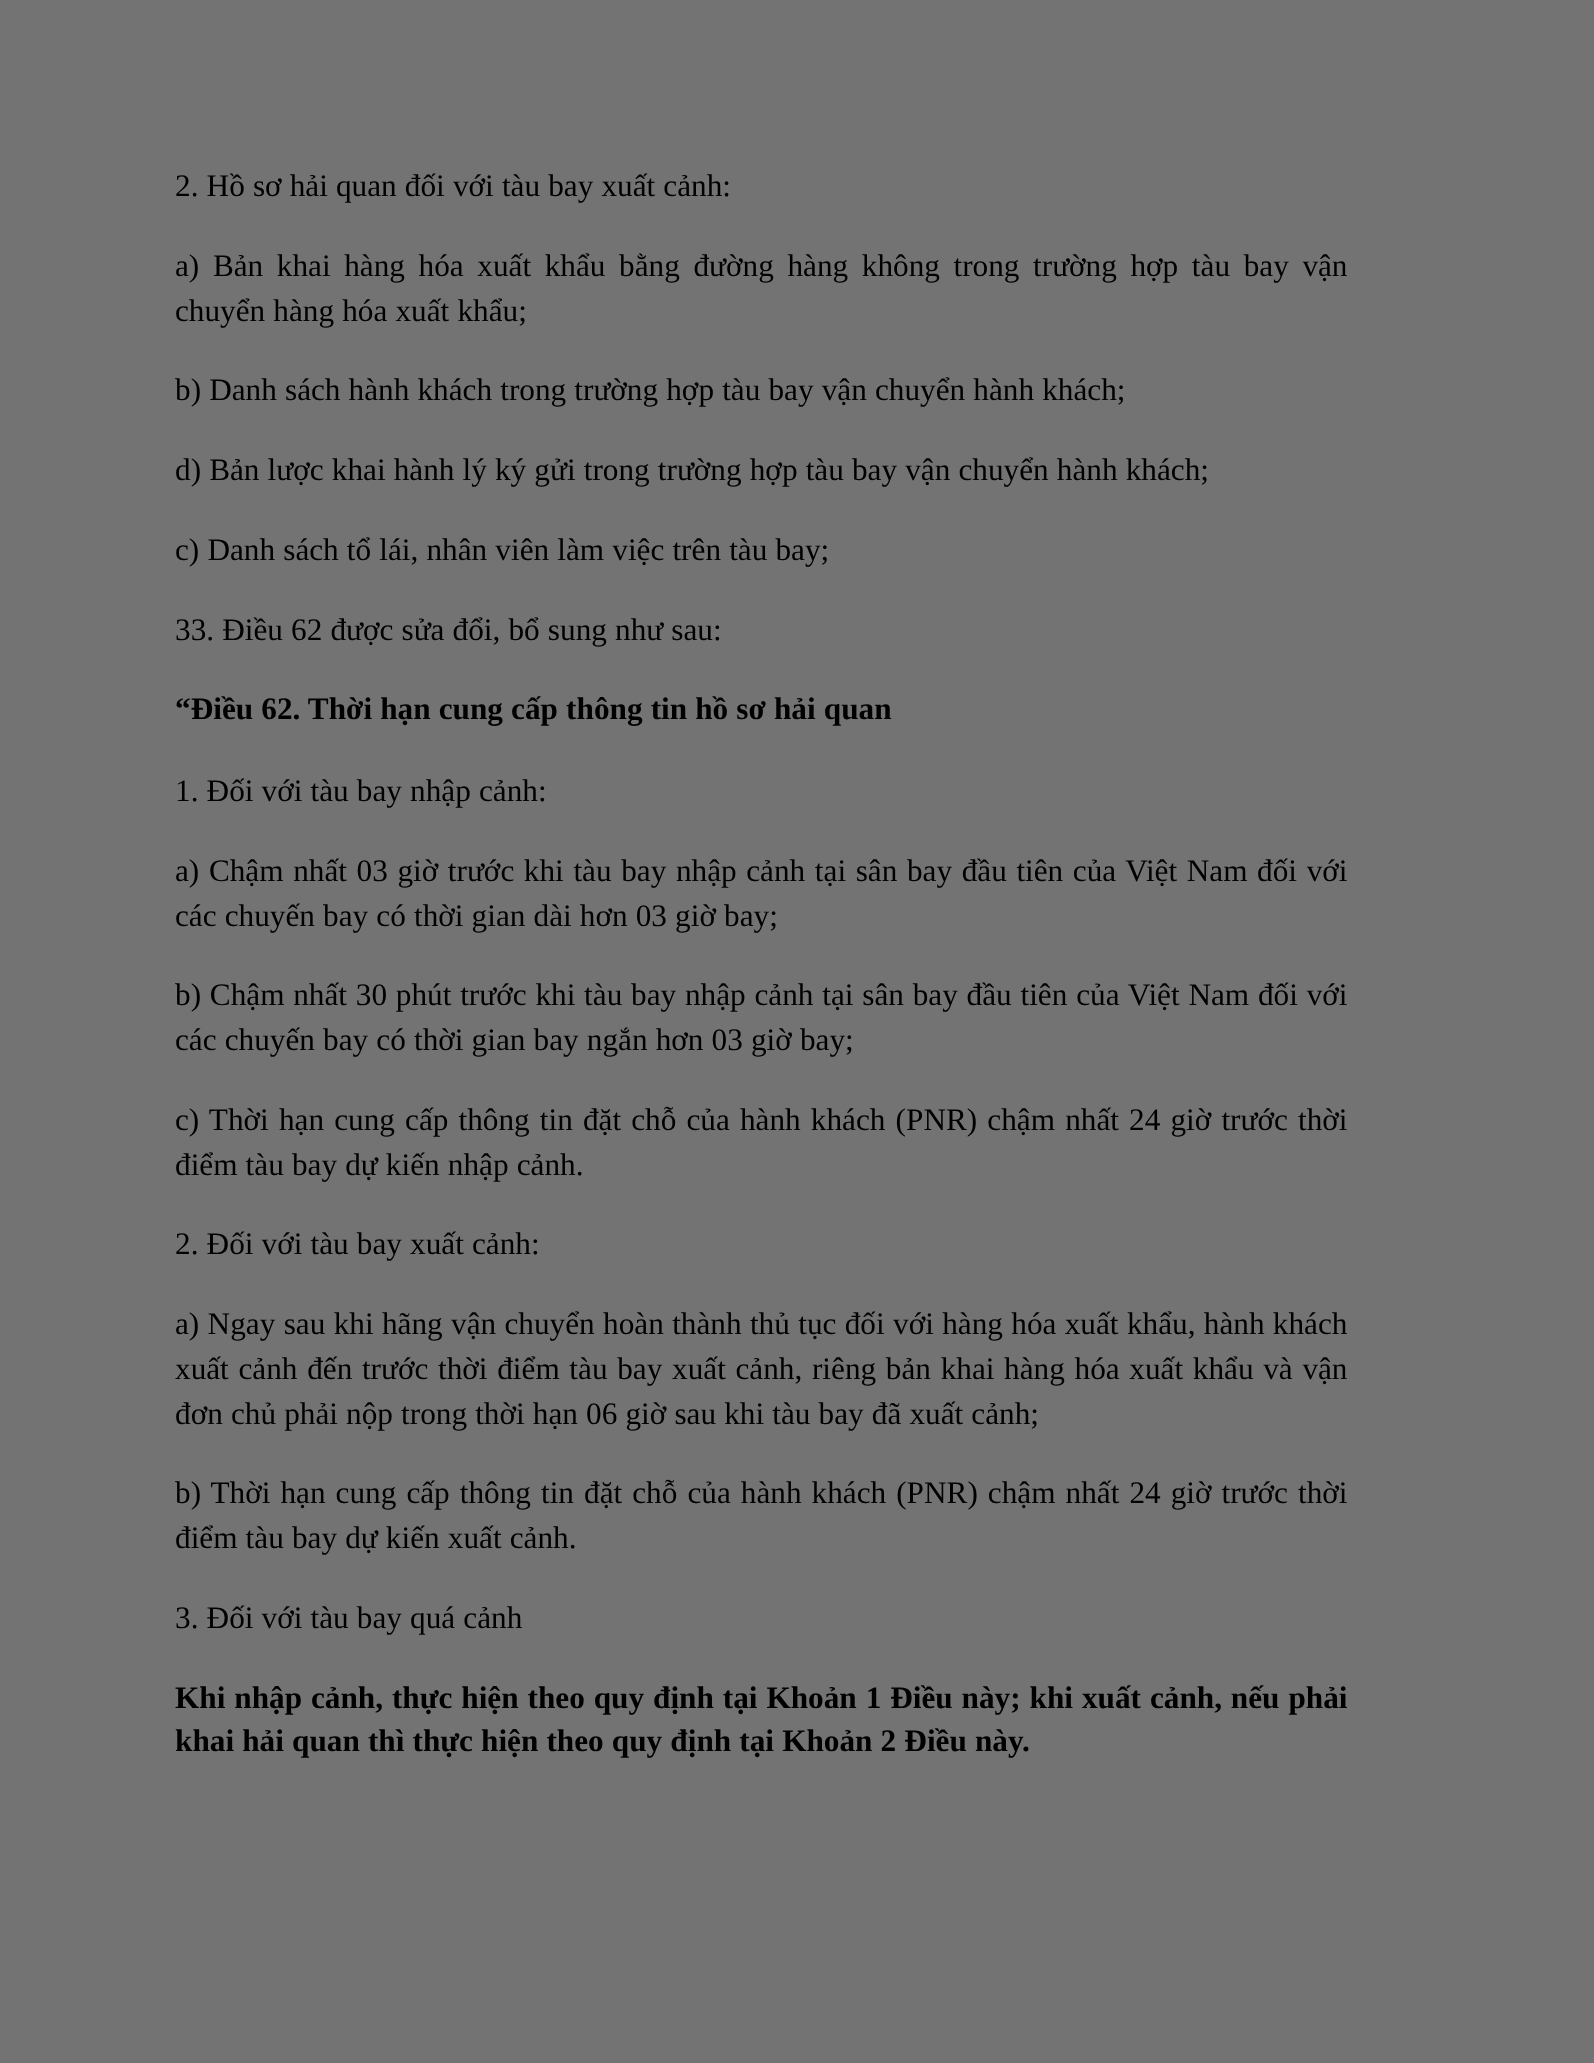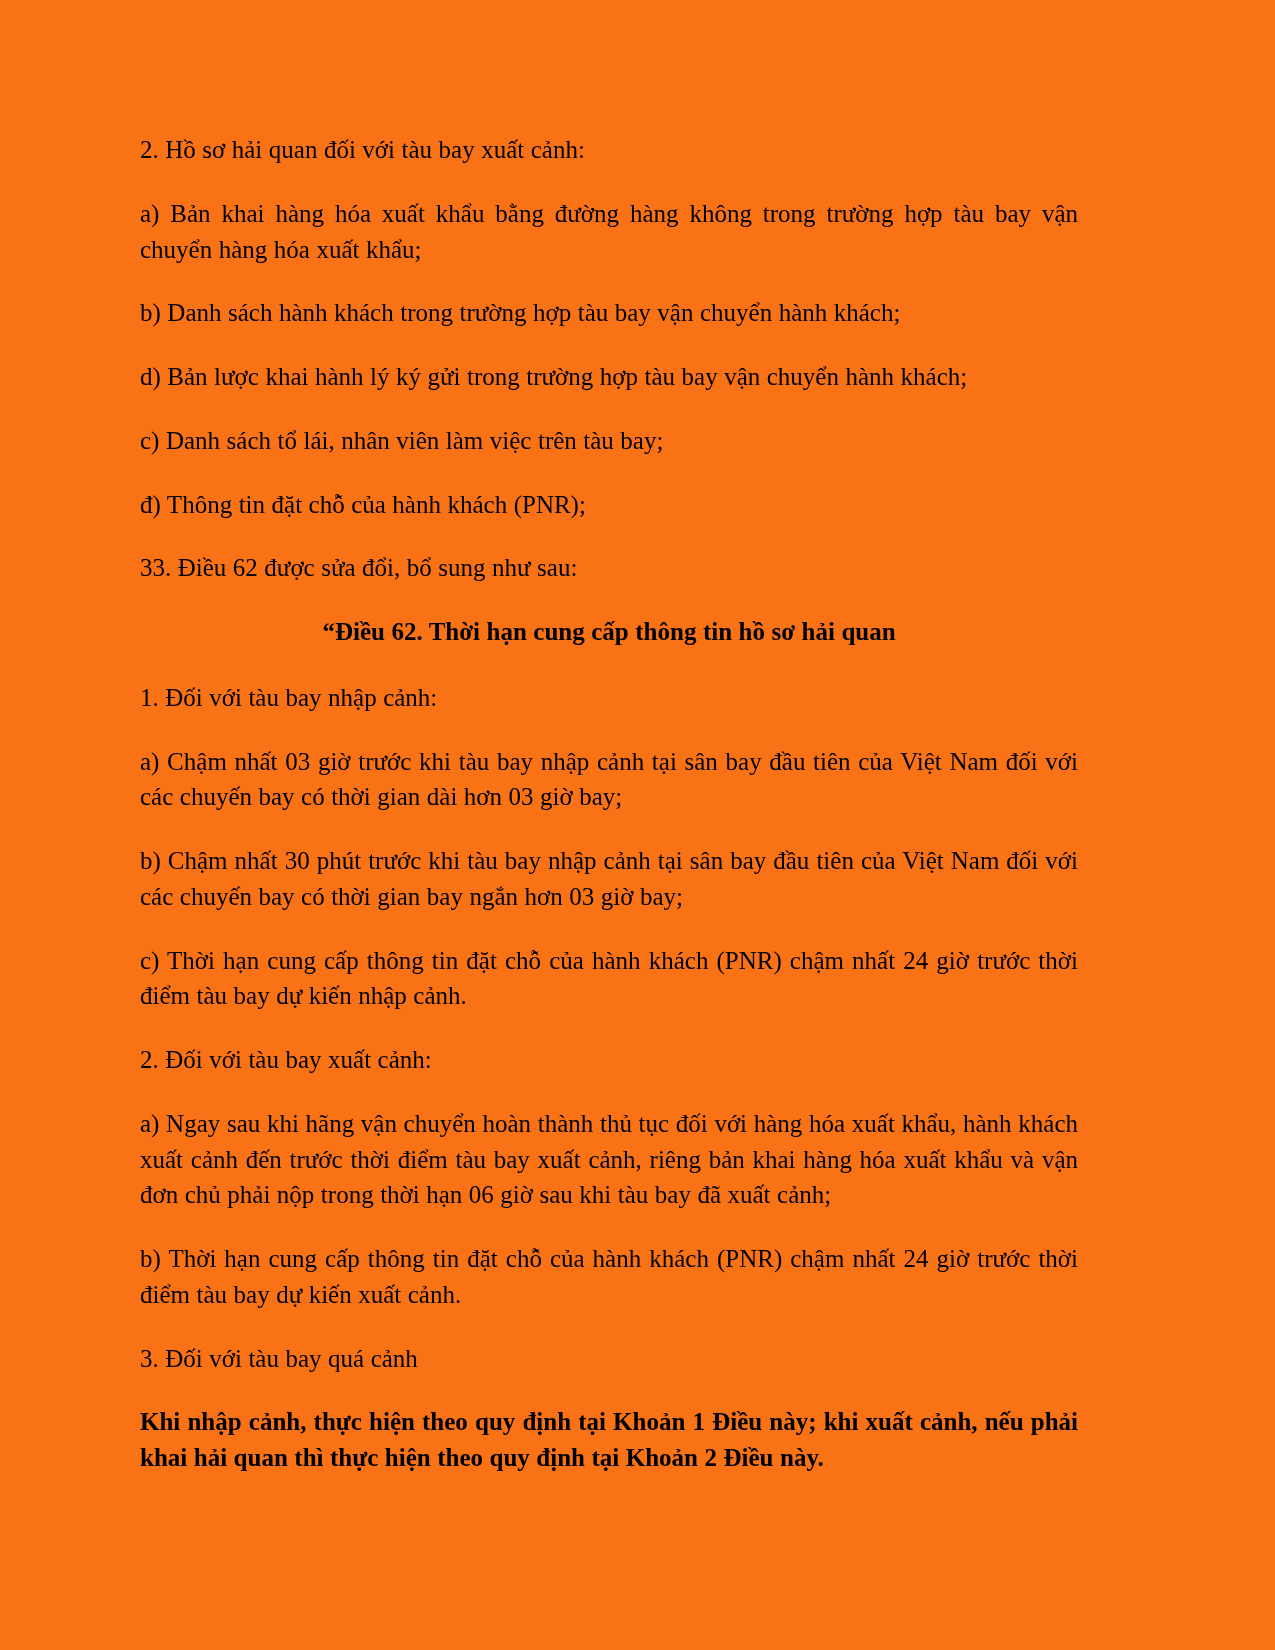--- a/index.html
+++ b/index.html
@@ -4,21 +4,21 @@
 <style>
   html, body {
     margin: 0;
     padding: 0;
     background: #ffffff;
   }
   .page {
     position: relative;
     width: 1275px;
     height: 1650px;
-    background: #f97316;
+    background: #737373;
     margin: 0 auto;
     overflow: hidden;
     box-sizing: border-box;
   }
   .doc-body {
     position: absolute;
     left: 140px;
     top: 132px;
     width: 938px;
   }
@@ -32,21 +32,21 @@
     text-justify: inter-word;
     -webkit-hyphens: none;
     hyphens: none;
     word-spacing: 0.01em;
   }
   p.para.single {
     text-align: left;
   }
   p.heading {
     font-weight: bold;
-    text-align: center;
+    text-align: left;
     margin-bottom: 30px;
   }
   p.last {
     margin-bottom: 0;
     font-weight: bold;
   }
 </style>
 </head>
 <body>
 
@@ -56,21 +56,20 @@
     <p class="para single">2. Hồ sơ hải quan đối với tàu bay xuất cảnh:</p>
 
     <p class="para">a) Bản khai hàng hóa xuất khẩu bằng đường hàng không trong trường hợp tàu bay vận chuyển hàng hóa xuất khẩu;</p>
 
     <p class="para single">b) Danh sách hành khách trong trường hợp tàu bay vận chuyển hành khách;</p>
 
     <p class="para single">d) Bản lược khai hành lý ký gửi trong trường hợp tàu bay vận chuyển hành khách;</p>
 
     <p class="para single">c) Danh sách tổ lái, nhân viên làm việc trên tàu bay;</p>
 
-    <p class="para single">đ) Thông tin đặt chỗ của hành khách (PNR);</p>
 
 
     <p class="para single">33. Điều 62 được sửa đổi, bổ sung như sau:</p>
 
     <p class="para heading">“Điều 62. Thời hạn cung cấp thông tin hồ sơ hải quan</p>
 
     <p class="para single">1. Đối với tàu bay nhập cảnh:</p>
 
     <p class="para">a) Chậm nhất 03 giờ trước khi tàu bay nhập cảnh tại sân bay đầu tiên của Việt Nam đối với các chuyến bay có thời gian dài hơn 03 giờ bay;</p>
 

